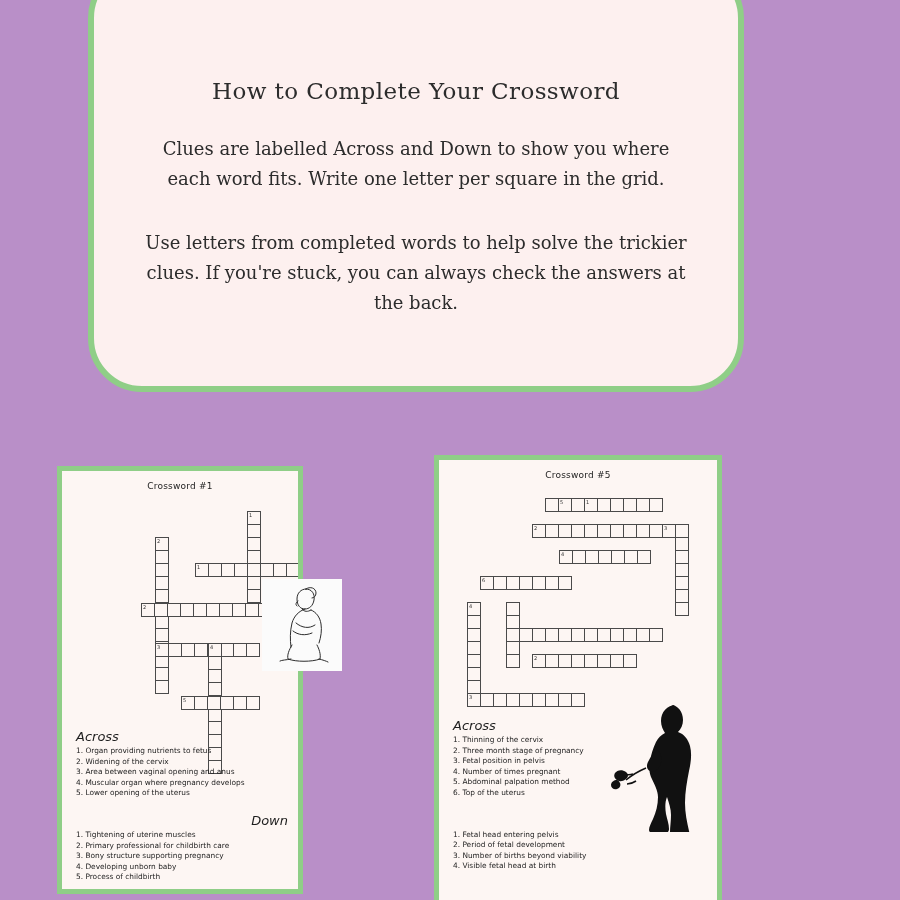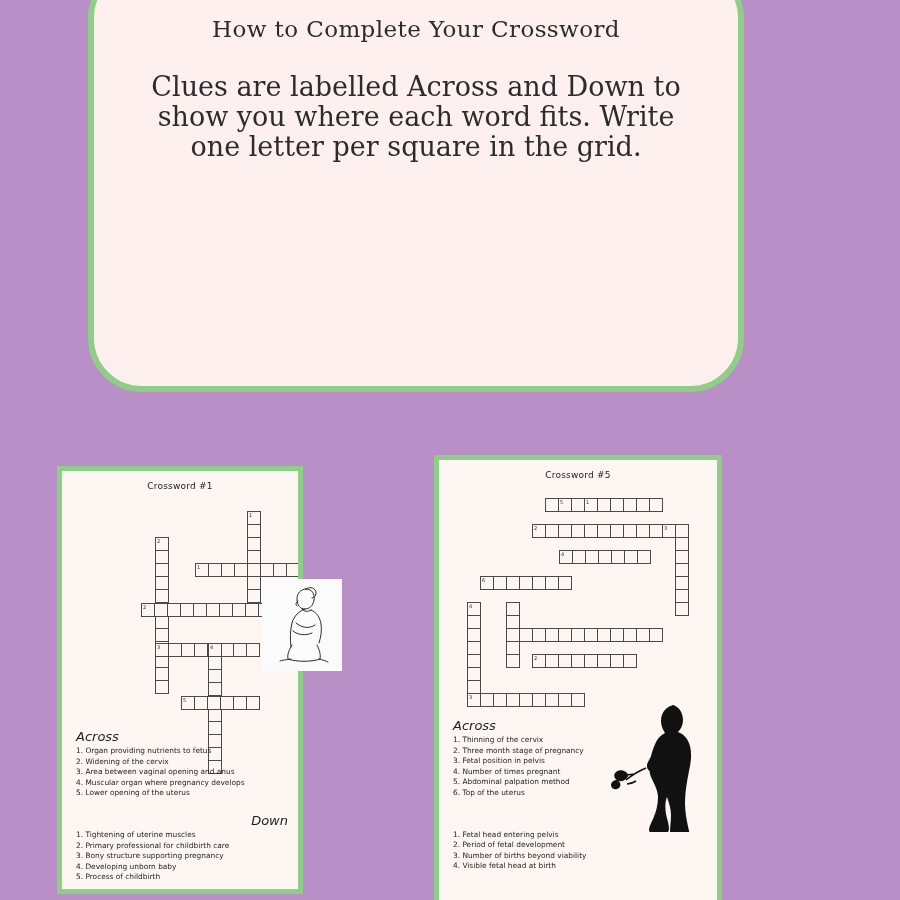--- a/index.html
+++ b/index.html
@@ -27,25 +27,26 @@
     border-radius: 54px;
     box-sizing: border-box;
     padding: 46px 44px 0 44px;
   }
   .instruction-title {
     text-align: center;
     font-family: "DejaVu Serif", serif;
     font-size: 23px;
     color: #2c2c2c;
     letter-spacing: 0.4px;
+    margin-top: 62px;
   }
   .instruction-para {
     text-align: center;
     font-family: "DejaVu Serif", serif;
-    font-size: 27px;
+    font-size: 18px;
     line-height: 30px;
     color: #2c2c2c;
     margin-top: 30px;
     padding: 0 6px;
   }
   .instruction-para.second {
     margin-top: 34px;
   }
 
   
@@ -143,20 +144,21 @@
     height: 132px;
   }
   .silhouette { display:block; }
 </style>
 </head>
 <body>
 
 <div class="instruction-card">
   <div class="instruction-title">How to Complete Your Crossword</div>
   <div class="instruction-para">Clues are labelled Across and Down to show you where each word fits. Write one letter per square in the grid.</div>
+  <div class="instruction-para second">Use letters from completed words to help solve the trickier clues. If you're stuck, you can always check the answers at the back.</div>
 </div>
 
 <div class="puzzle-card" id="puzzle-left">
   <div class="puzzle-title">Crossword #1</div>
 
   <div class="grid-area">
 
     <div class="cellrow vrow" style="left:185px; top:14px;">
       <div class="cell">
           <span class="num">1</span>

